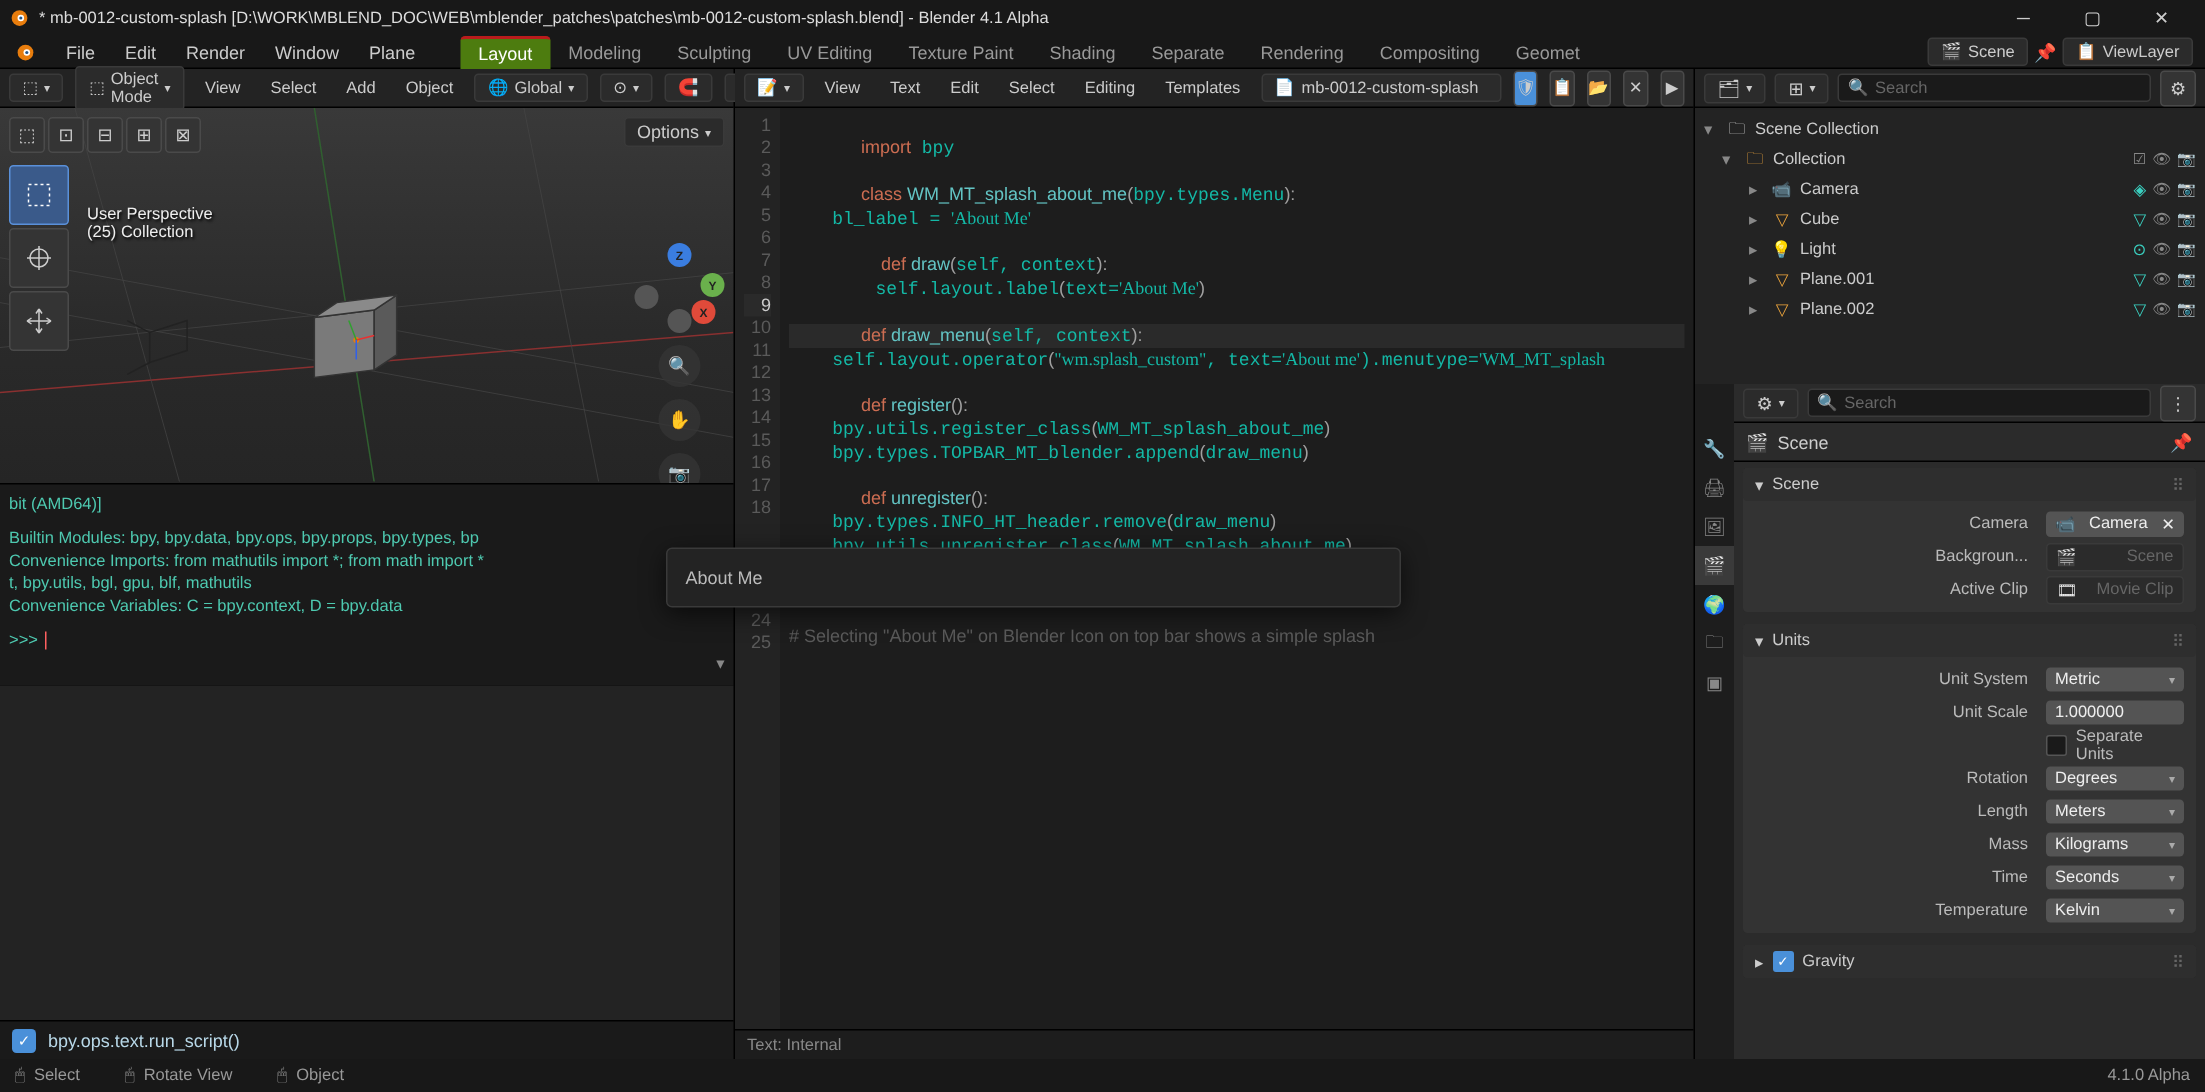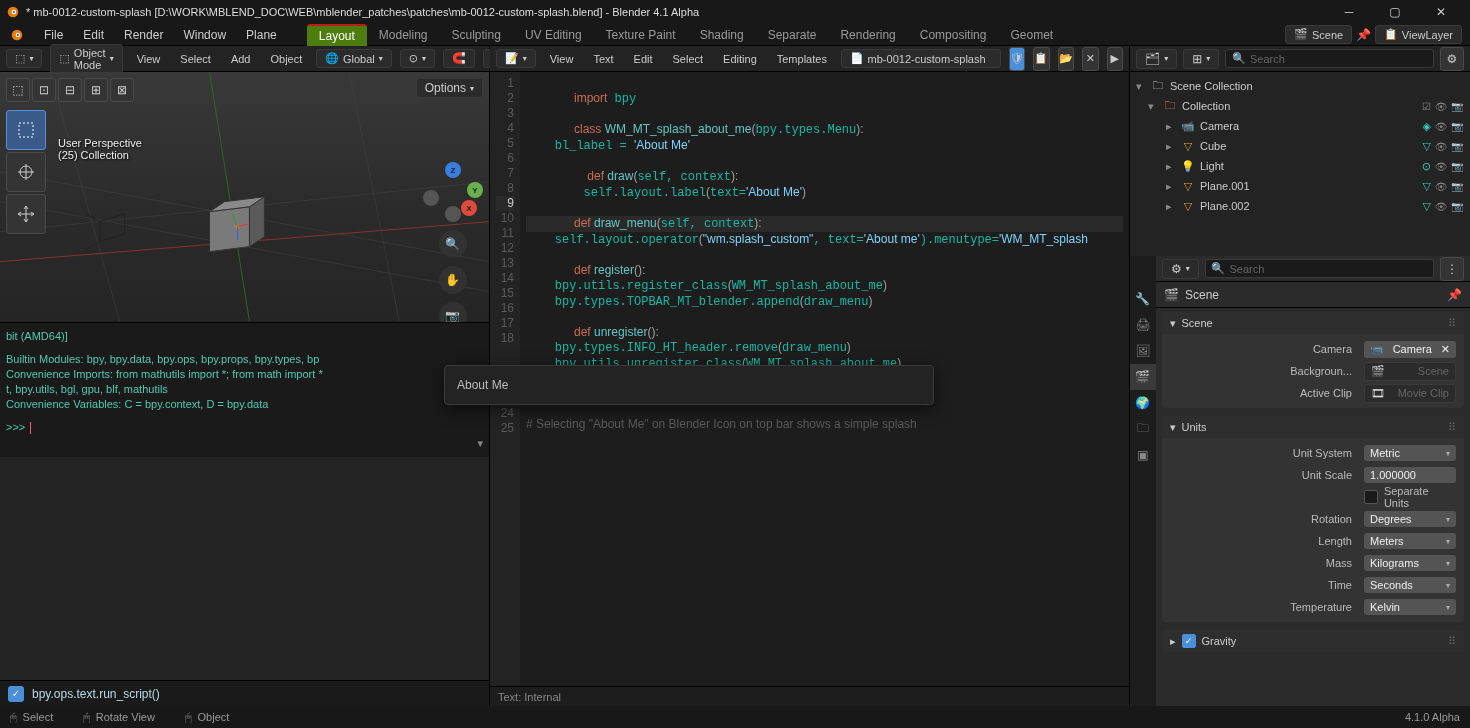--- a/index.html
+++ b/index.html
@@ -43,21 +43,21 @@
 .console-cursor { display:inline-block; width:1px; height:12px; background:#ff6060; vertical-align:middle; margin-left:2px; }
 .console-collapse { position:absolute; right:6px; bottom:6px; color:#888; cursor:pointer; }
 .info-bar { height:26px; background:#1a1a1a; border-top:1px solid #000; display:flex; align-items:center; padding:0 8px; font-family:"Consolas",monospace; font-size:12px; }
 .info-check { width:16px; height:16px; background:#4a90d9; border-radius:3px; margin-right:8px; display:flex; align-items:center; justify-content:center; font-size:10px; color:#fff; }
 .text-editor { flex:1; display:flex; background:#1d1d1d; font-family:"Consolas",monospace; font-size:12px; position:relative; overflow:hidden; }
 .gutter { width:30px; background:#232323; text-align:right; padding:4px 6px; color:#5a5a5a; line-height:15px; user-select:none; }
 .gutter .cur { color:#ccc; background:#2a2a2a; }
 .code { flex:1; padding:4px 6px; line-height:15px; white-space:pre; overflow:hidden; }
 .code .kw { color:#cc6d52;margin-left:48px; }
 .code .fn { color:#63c4c4; }
-.code .str { color:#7dd3fc; }
+.code .str { color:#14b8a6;font-family:Liberation Serif, serif; }
 .code .p { color:#a0a0a0; }
 .code .id { color:#14b8a6;font-family:Liberation Mono, monospace; }
 .code .cm { color:#5a5a5a; }
 .code-cur-line { background:#2a2a2a; display:inline-block; width:100%; }
 .popup { position:absolute; left:444px; top:365px; width:490px; height:40px; background:#232323; border:1px solid #3a3a3a; border-radius:4px; box-shadow:0 4px 16px rgba(0,0,0,0.6); display:flex; align-items:center; padding:0 12px; z-index:10; font-family:"Segoe UI",sans-serif; font-size:12px; color:#bbb; }
 .status-bar { height:20px; background:#1d1d1d; border-top:1px solid #000; display:flex; align-items:center; padding:0 8px; font-size:11px; color:#888; }
 .footer { height:22px; background:#181818; display:flex; align-items:center; padding:0 10px; font-size:11px; color:#999; gap:30px; }
 .footer .fitem { display:flex; align-items:center; gap:6px; }
 .footer .ver { margin-left:auto; }
 .outliner { height:210px; background:#232323; display:flex; flex-direction:column; }

